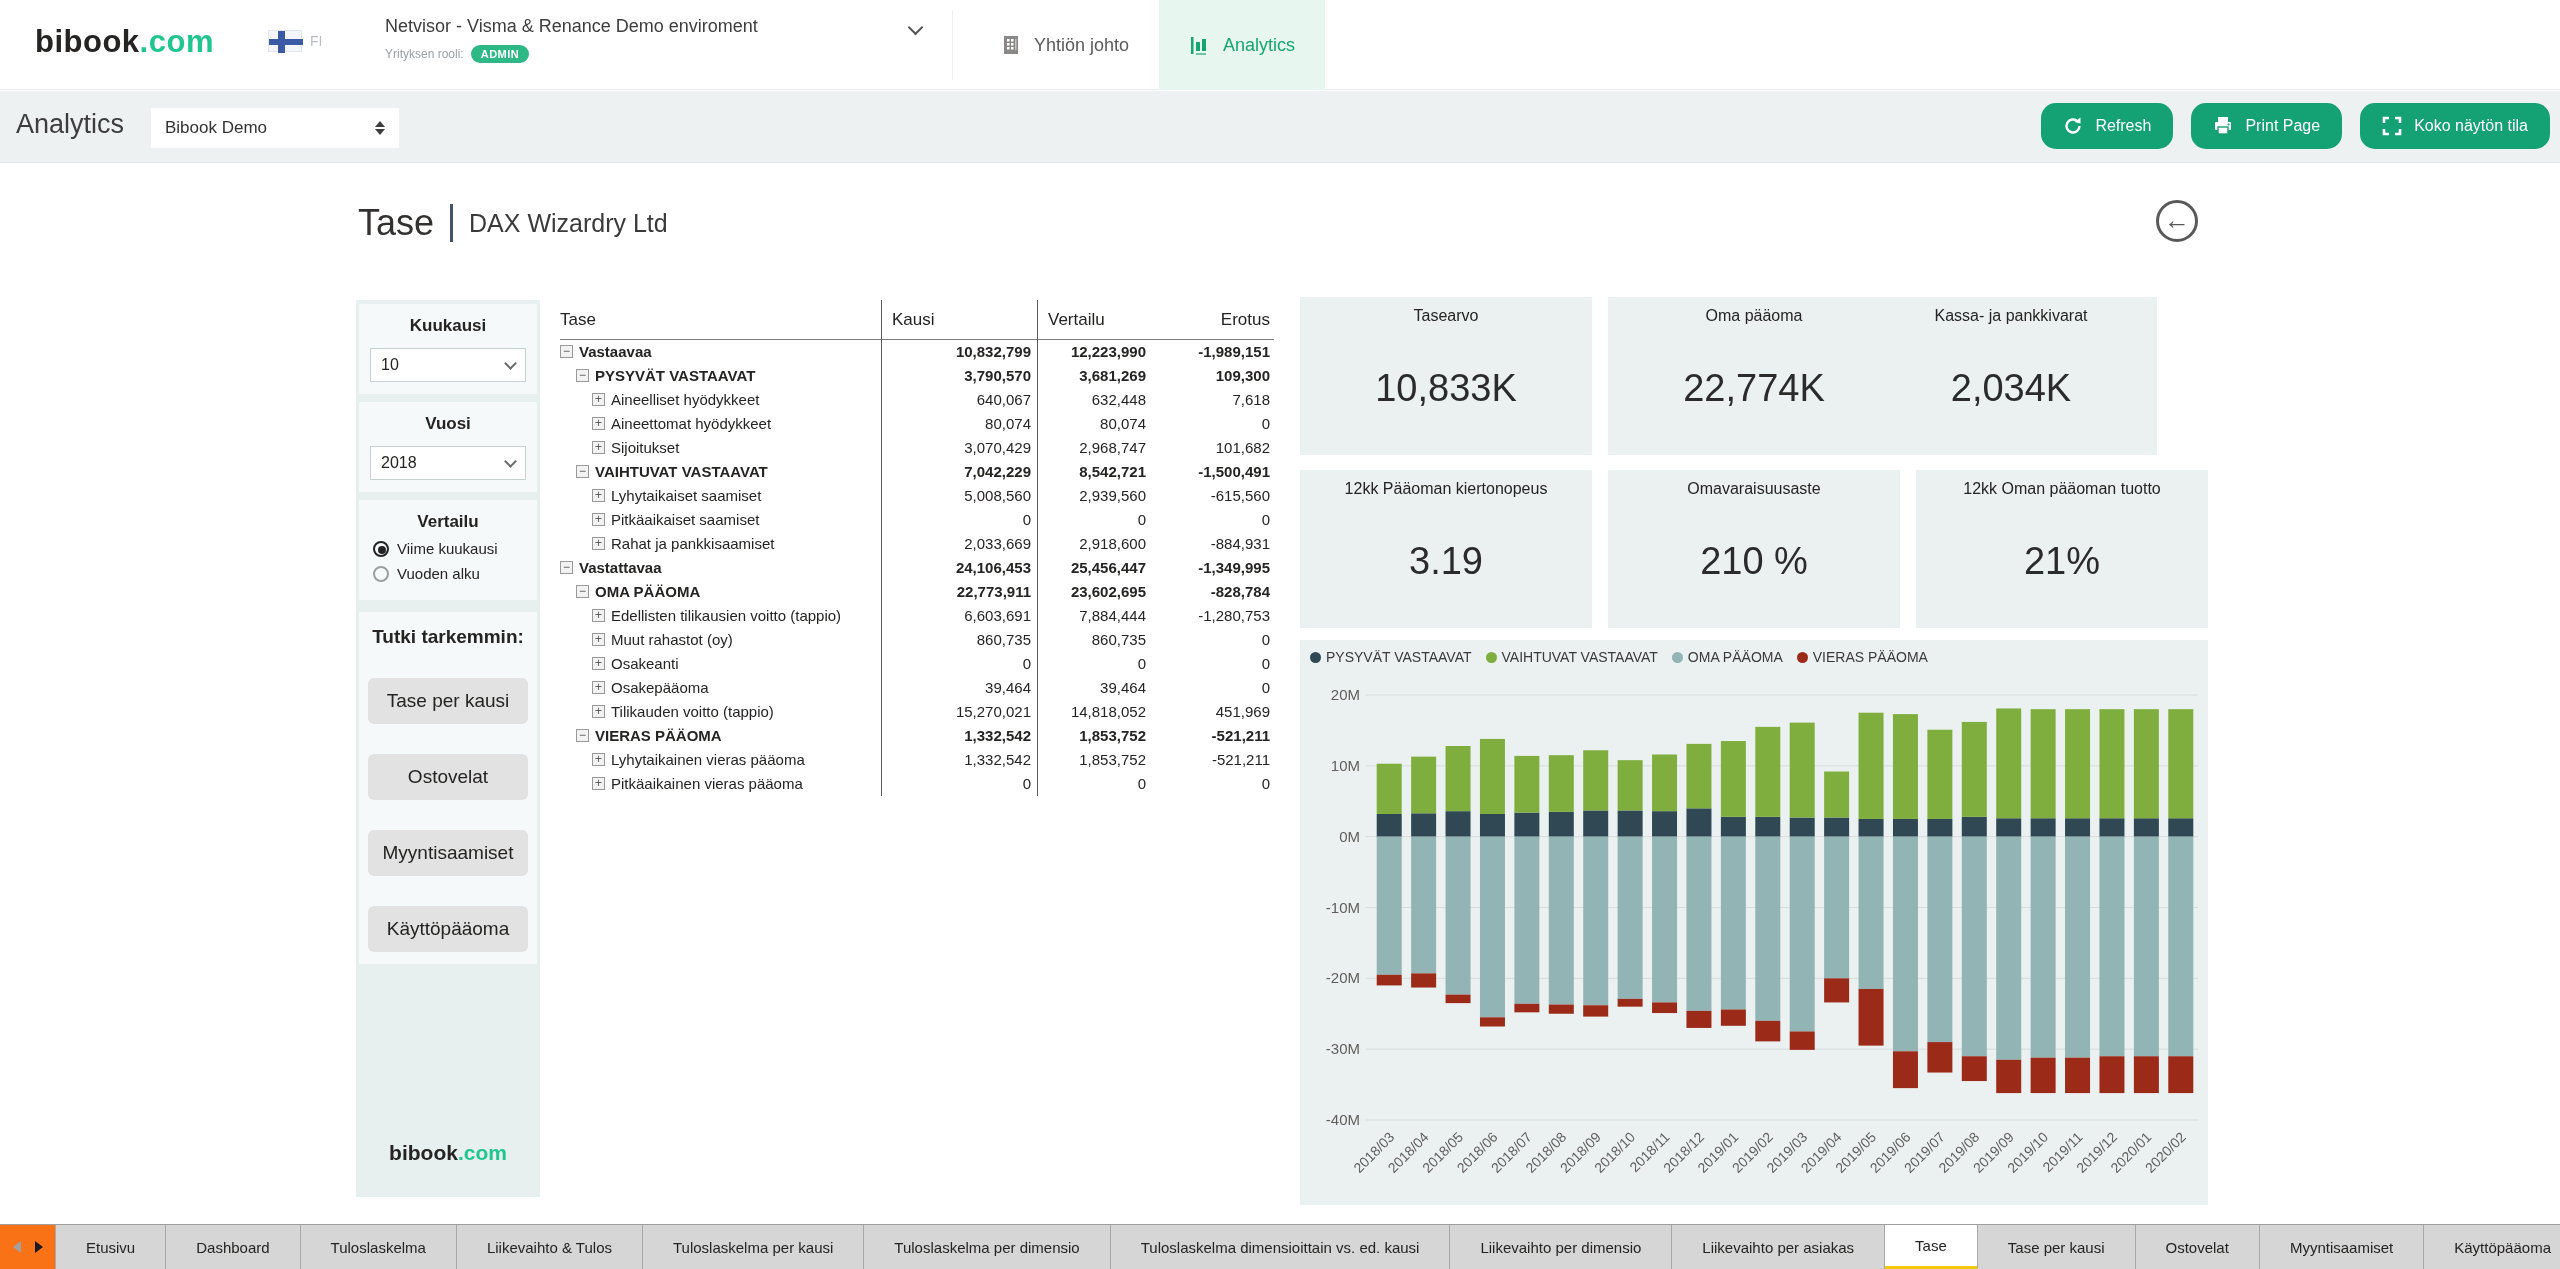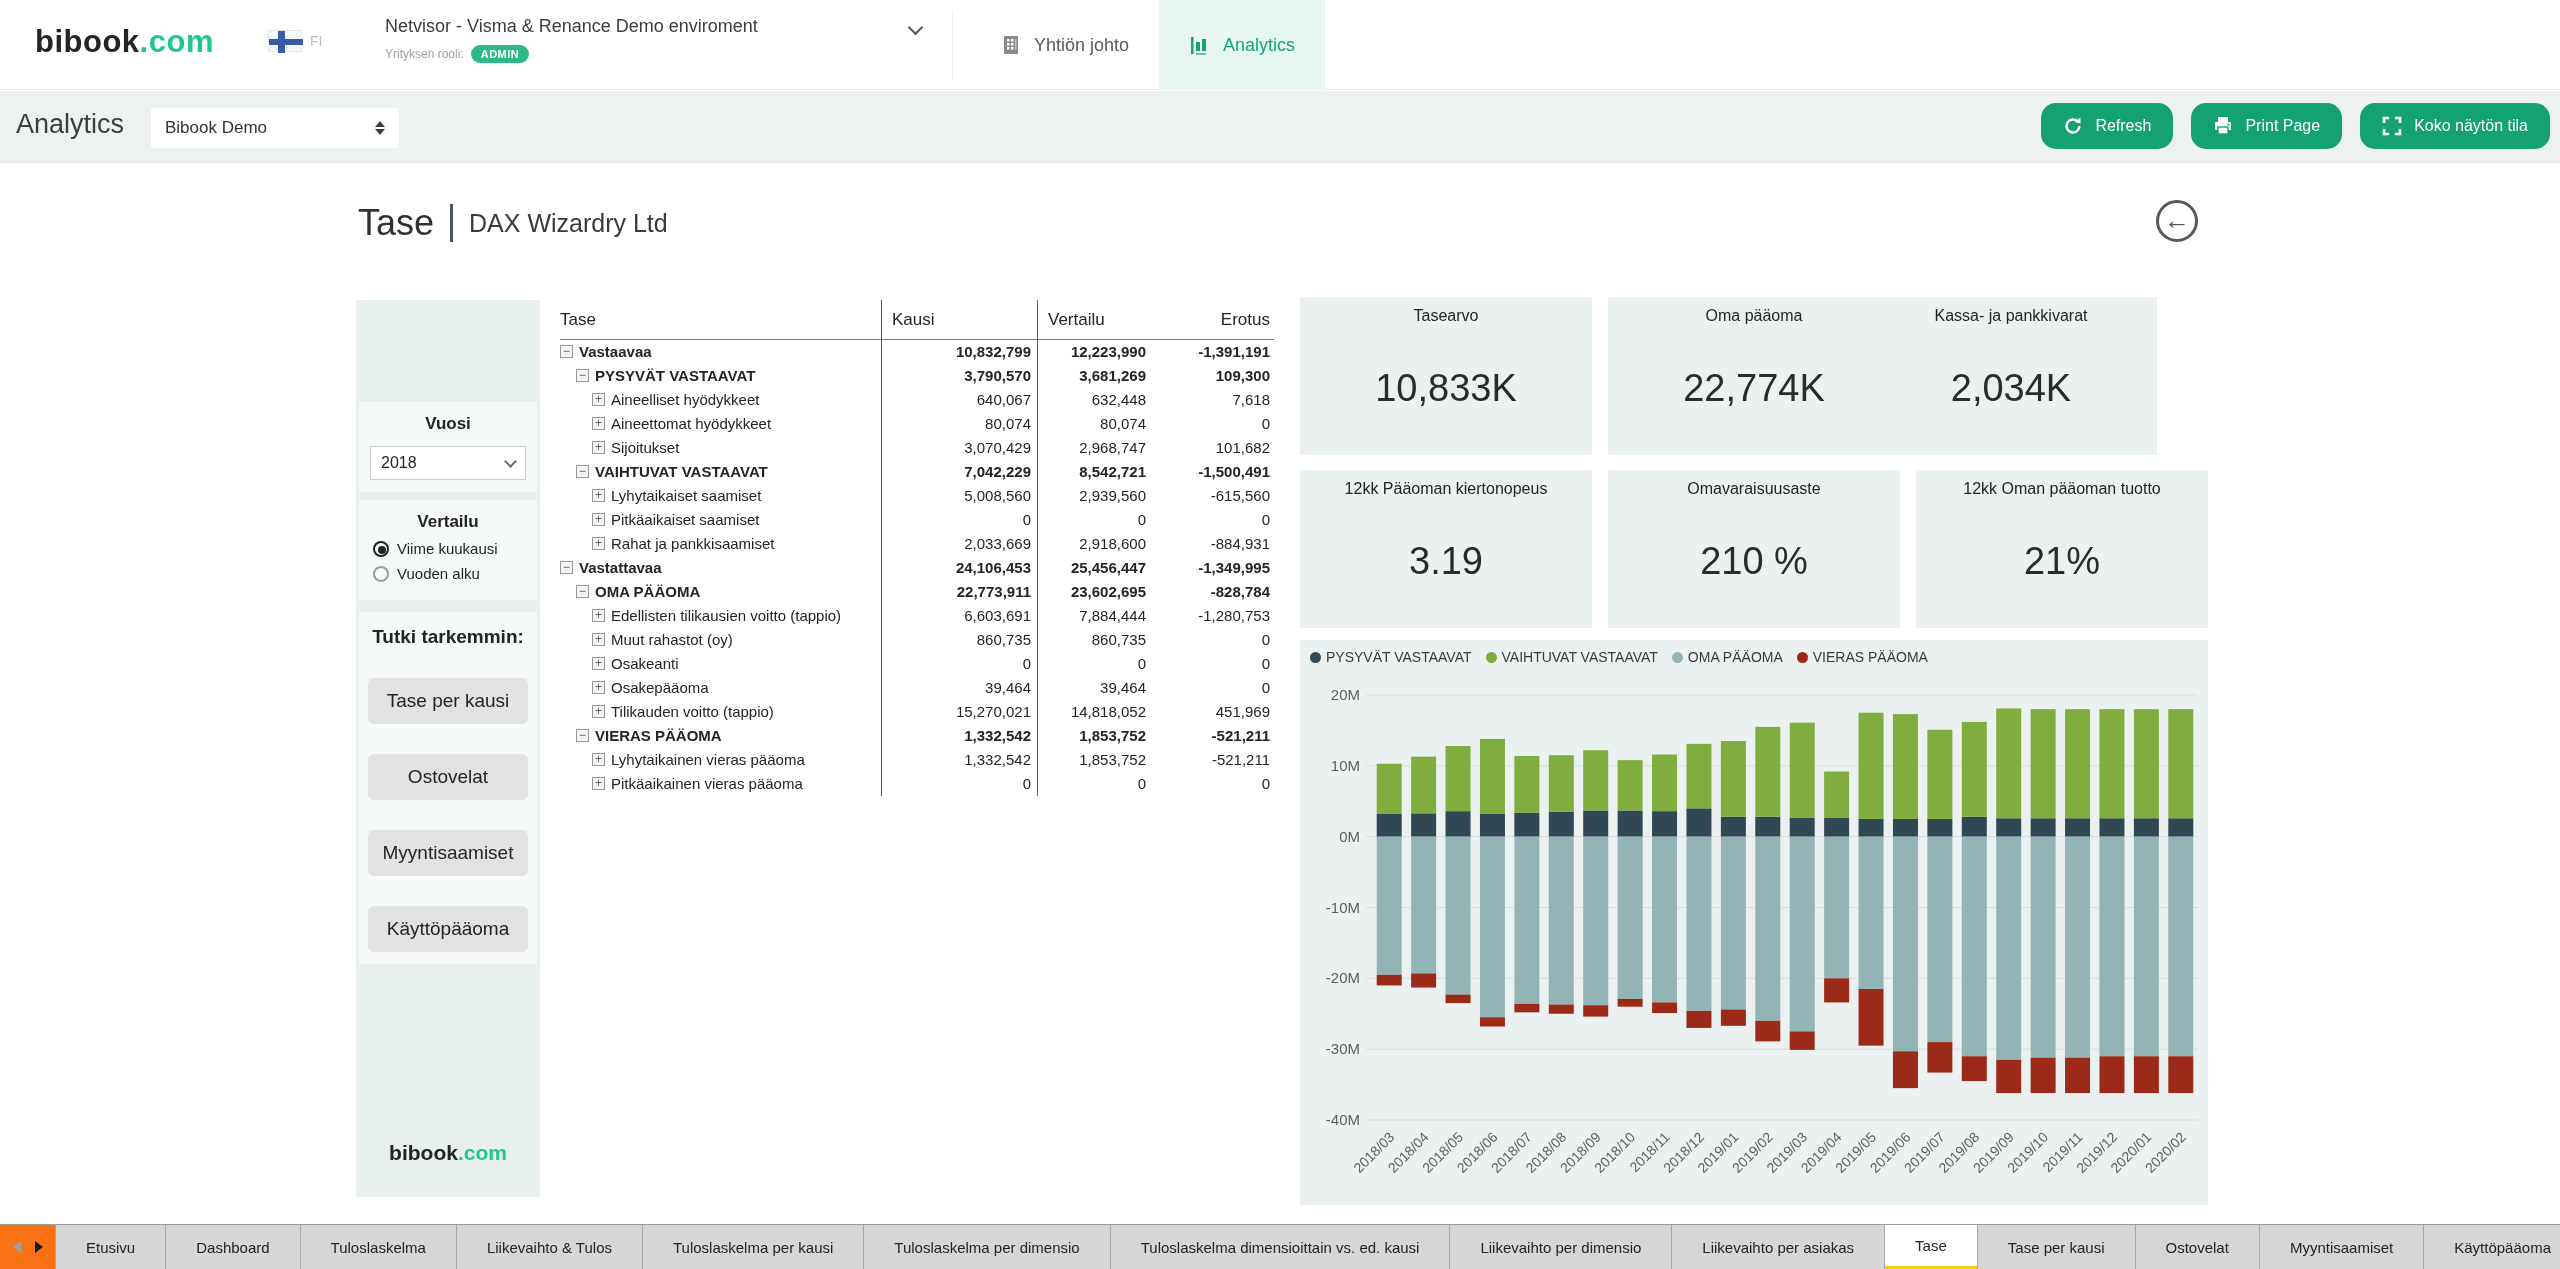--- a/index.html
+++ b/index.html
@@ -194,20 +194,27 @@
 <div class="report-title">
   <span class="rt-main">Tase</span>
   <span class="rt-sep"></span>
   <span class="rt-company">DAX Wizardry Ltd</span>
 </div>
 <div class="back-btn">
     <span>←</span>
   </div>
 
 <div class="filter-panel">
+  <div class="f-card" style="top:4px; height:90px;">
+    <div class="f-label">Kuukausi</div>
+    <div class="f-select">
+      <span>10</span>
+      <span class="chev"></span>
+    </div>
+  </div>
   <div class="f-card" style="top:102px; height:90px;">
     <div class="f-label">Vuosi</div>
     <div class="f-select">
       <span>2018</span>
       <span class="chev"></span>
     </div>
   </div>
   <div class="f-card" style="top:200px; height:100px;">
     <div class="f-label">Vertailu</div>
     <div id="comparison-options">
@@ -243,21 +250,21 @@
     <div class="h4">Erotus</div>
   </div>
   <div id="table-body">
       <div class="tt-row bold">
         <div class="cell-name" style="padding-left: 0px;">
           <span class="exp-box">−</span>
           <span>Vastaavaa</span>
         </div>
         <div class="cell-kausi">10,832,799</div>
         <div class="cell-vert">12,223,990</div>
-        <div class="cell-erot">-1,391,191</div>
+        <div class="cell-erot">-1,989,151</div>
       </div>
       <div class="tt-row bold">
         <div class="cell-name" style="padding-left: 16px;">
           <span class="exp-box">−</span>
           <span>PYSYVÄT VASTAAVAT</span>
         </div>
         <div class="cell-kausi">3,790,570</div>
         <div class="cell-vert">3,681,269</div>
         <div class="cell-erot">109,300</div>
       </div>

